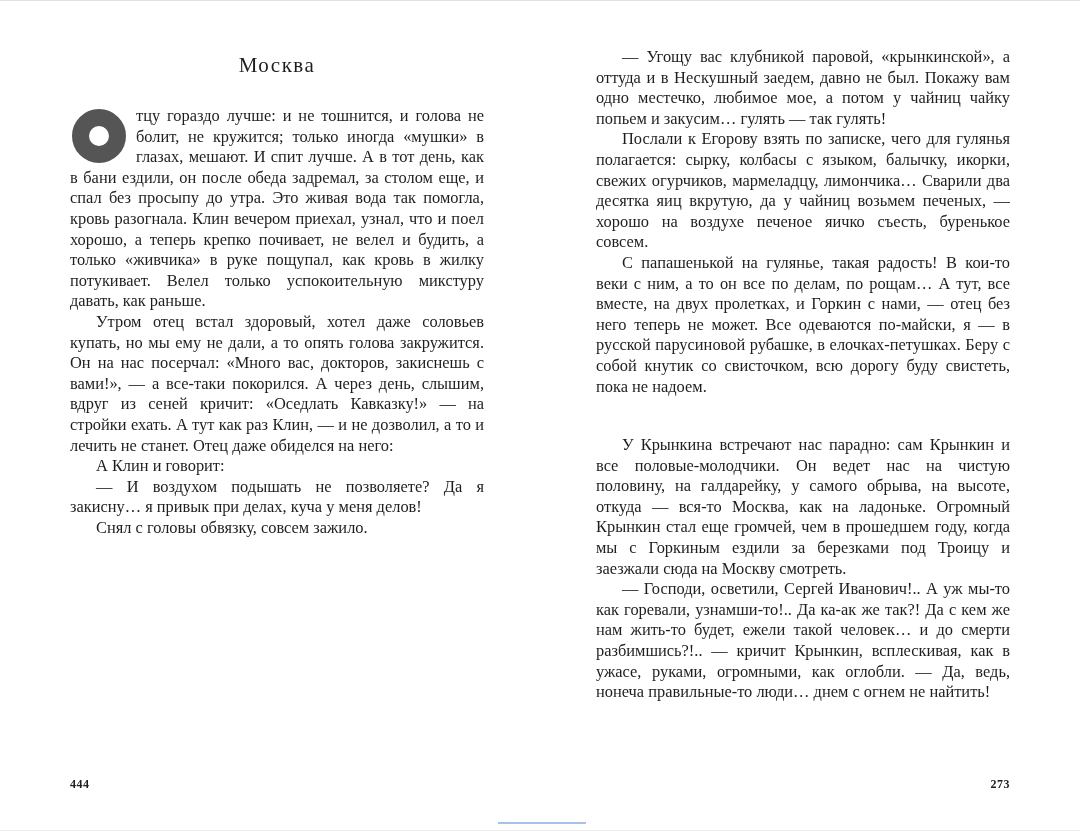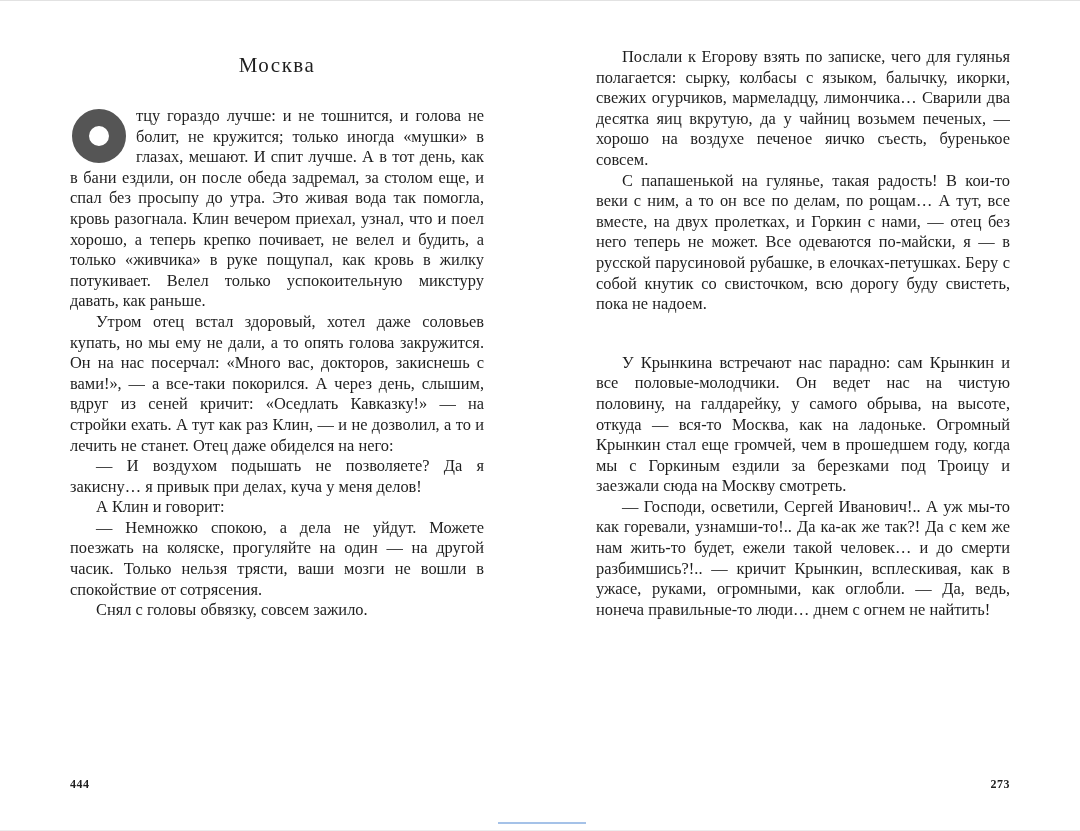--- a/index.html
+++ b/index.html
@@ -91,30 +91,30 @@
 
 <div class="spread">
 
   <div class="page page-left">
     <h1 class="chapter-title">Москва</h1>
     <div class="bodytext">
       <p class="first">
         <span class="dropcap" title="О"></span><span>тцу гораздо лучше: и не тошнится, и голова не болит, не кружится; только иногда «мушки» в глазах, мешают. И спит лучше. А в тот день, как в бани ездили, он после обеда задремал, за столом еще, и спал без просыпу до утра. Это живая вода так помогла, кровь разогнала. Клин вечером приехал, узнал, что и поел хорошо, а теперь крепко почивает, не велел и будить, а только «живчика» в руке пощупал, как кровь в жилку потукивает. Велел только успокоительную микстуру давать, как раньше.</span>
       </p>
       <p>Утром отец встал здоровый, хотел даже соловьев купать, но мы ему не дали, а то опять голова закружится. Он на нас посерчал: «Много вас, докторов, закиснешь с вами!», — а все-таки покорился. А через день, слышим, вдруг из сеней кричит: «Оседлать Кавказку!» — на стройки ехать. А тут как раз Клин, — и не дозволил, а то и лечить не станет. Отец даже обиделся на него:</p>
+      <p>А Клин и говорит:</p>
       <p>— И воздухом подышать не позволяете? Да я закисну… я привык при делах, куча у меня делов!</p>
-      <p>А Клин и говорит:</p>
-      <p>— Немножко спокою, а дела не уйдут. Можете поезжать на коляске, прогуляйте на один — на другой часик. Только нельзя трясти, ваши мозги не вошли в спокойствие от сотрясения.</p>
       <p>Снял с головы обвязку, совсем зажило.</p>
     </div>
     <div class="pagenum pagenum-left">444</div>
   </div>
 
   <div class="page page-right">
     <div class="bodytext">
+      <p>— Угощу вас клубникой паровой, «крынкинской», а оттуда и в Нескушный заедем, давно не был. Покажу вам одно местечко, любимое мое, а потом у чайниц чайку попьем и закусим… гулять — так гулять!</p>
       <p>Послали к Егорову взять по записке, чего для гулянья полагается: сырку, колбасы с языком, балычку, икорки, свежих огурчиков, мармеладцу, лимончика… Сварили два десятка яиц вкрутую, да у чайниц возьмем печеных, — хорошо на воздухе печеное яичко съесть, буренькое совсем.</p>
       <p>С папашенькой на гулянье, такая радость! В кои-то веки с ним, а то он все по делам, по рощам… А тут, все вместе, на двух пролетках, и Горкин с нами, — отец без него теперь не может. Все одеваются по-майски, я — в русской парусиновой рубашке, в елочках-петушках. Беру с собой кнутик со свисточком, всю дорогу буду свистеть, пока не надоем.</p>
       <p class="section-start">У Крынкина встречают нас парадно: сам Крынкин и все половые-молодчики. Он ведет нас на чистую половину, на галдарейку, у самого обрыва, на высоте, откуда — вся-то Москва, как на ладоньке. Огромный Крынкин стал еще громчей, чем в прошедшем году, когда мы с Горкиным ездили за березками под Троицу и заезжали сюда на Москву смотреть.</p>
       <p>— Господи, осветили, Сергей Иванович!.. А уж мы-то как горевали, узнамши-то!.. Да ка-ак же так?! Да с кем же нам жить-то будет, ежели такой человек… и до смерти разбимшись?!.. — кричит Крынкин, всплескивая, как в ужасе, руками, огромными, как оглобли. — Да, ведь, нонеча правильные-то люди… днем с огнем не найтить!</p>
     </div>
     <div class="pagenum pagenum-right">273</div>
   </div>
 
   <div class="watermark"></div>
 

